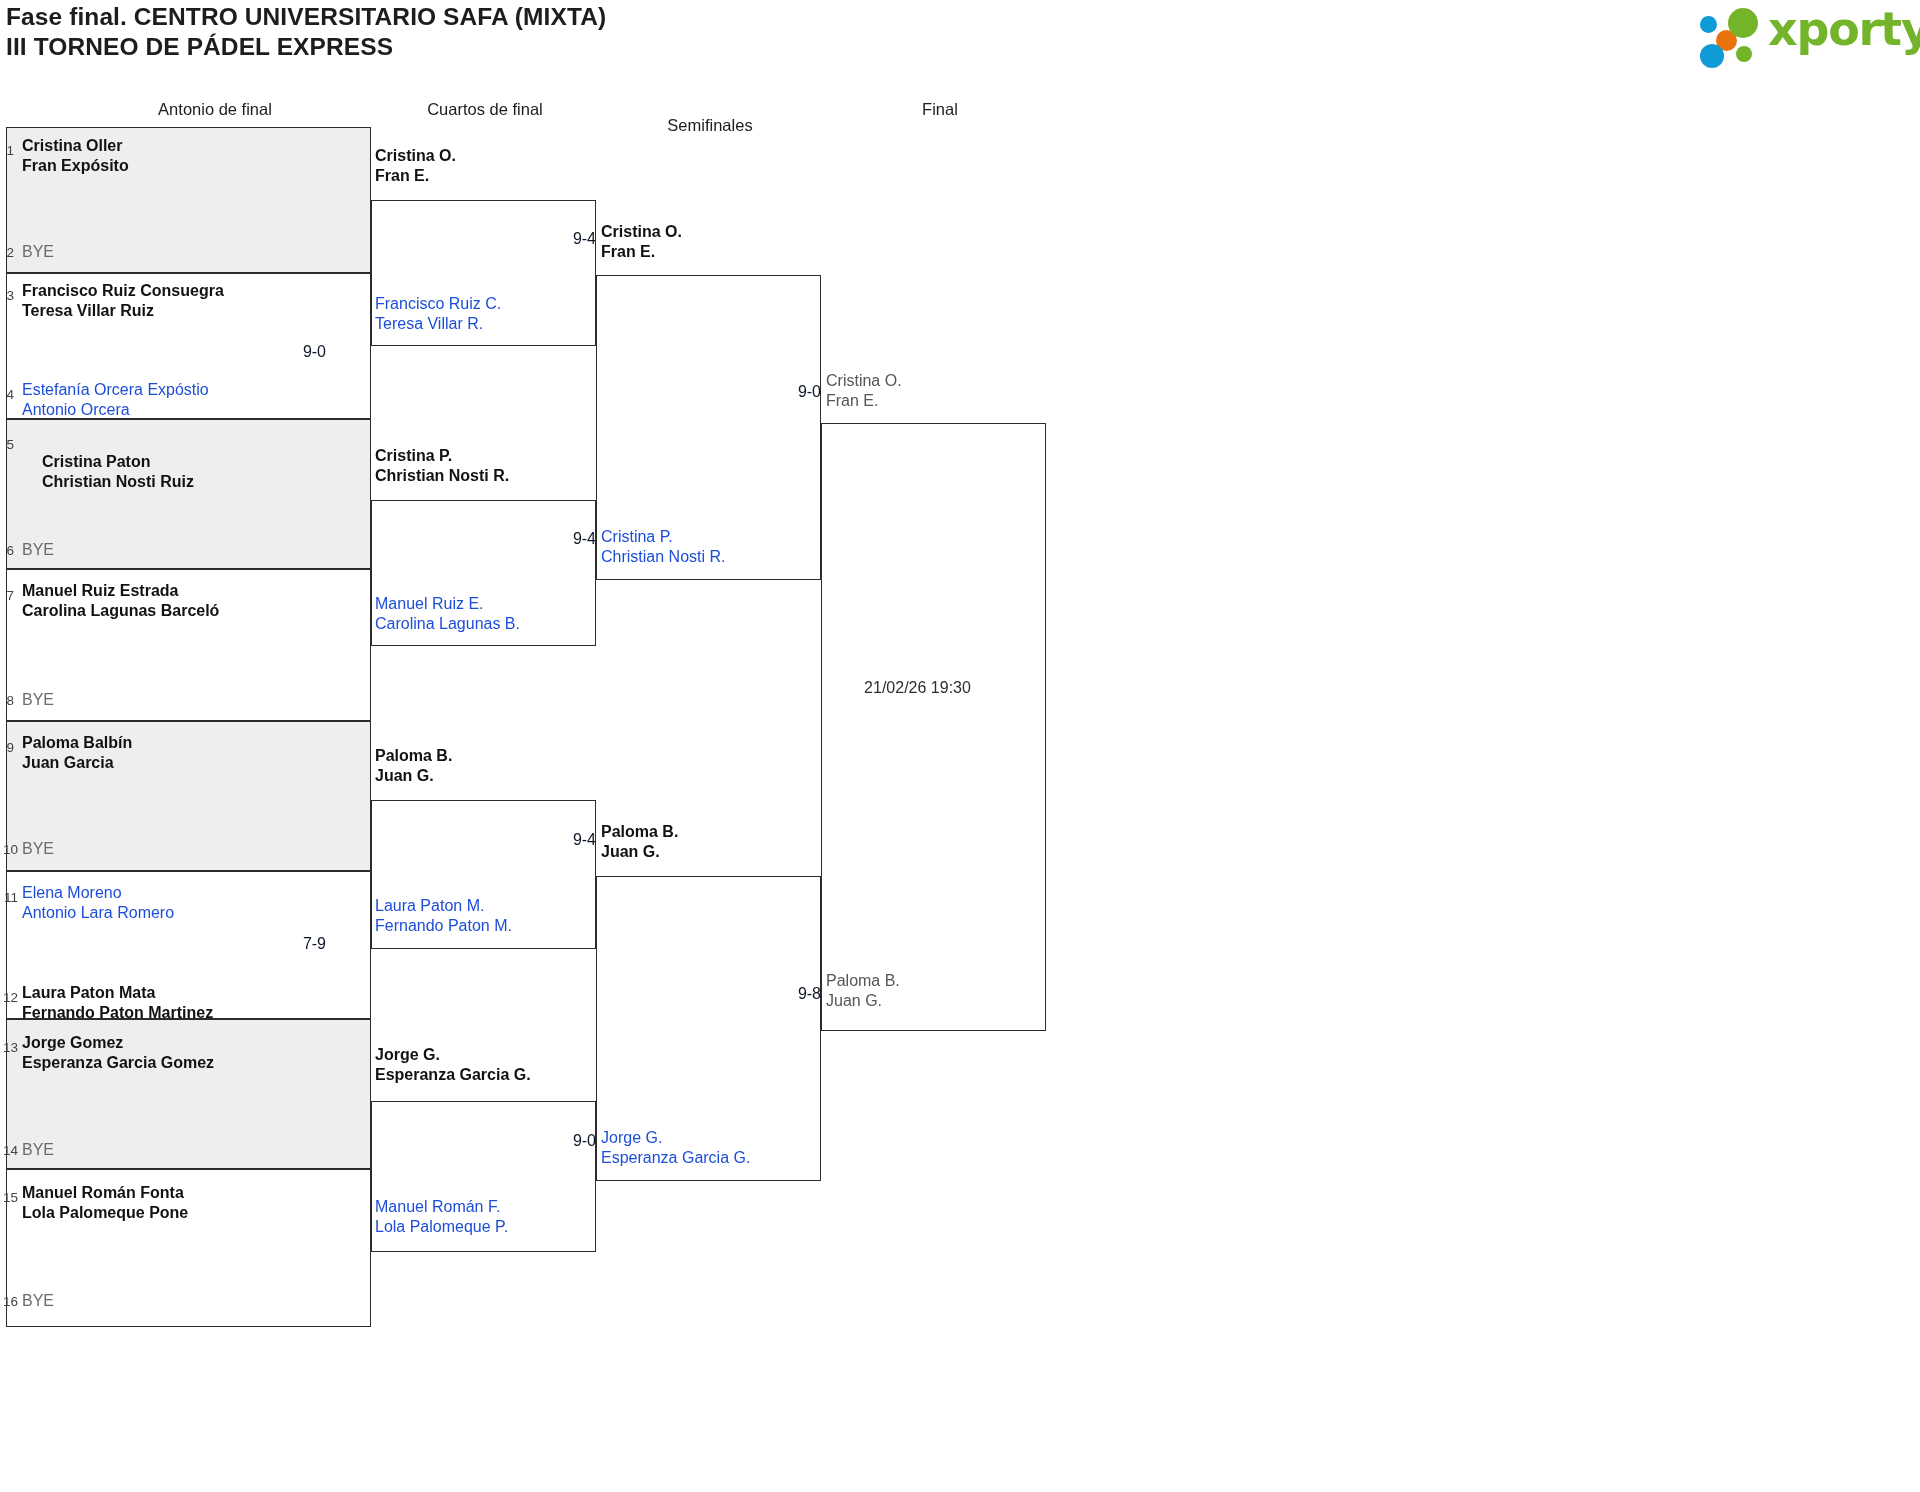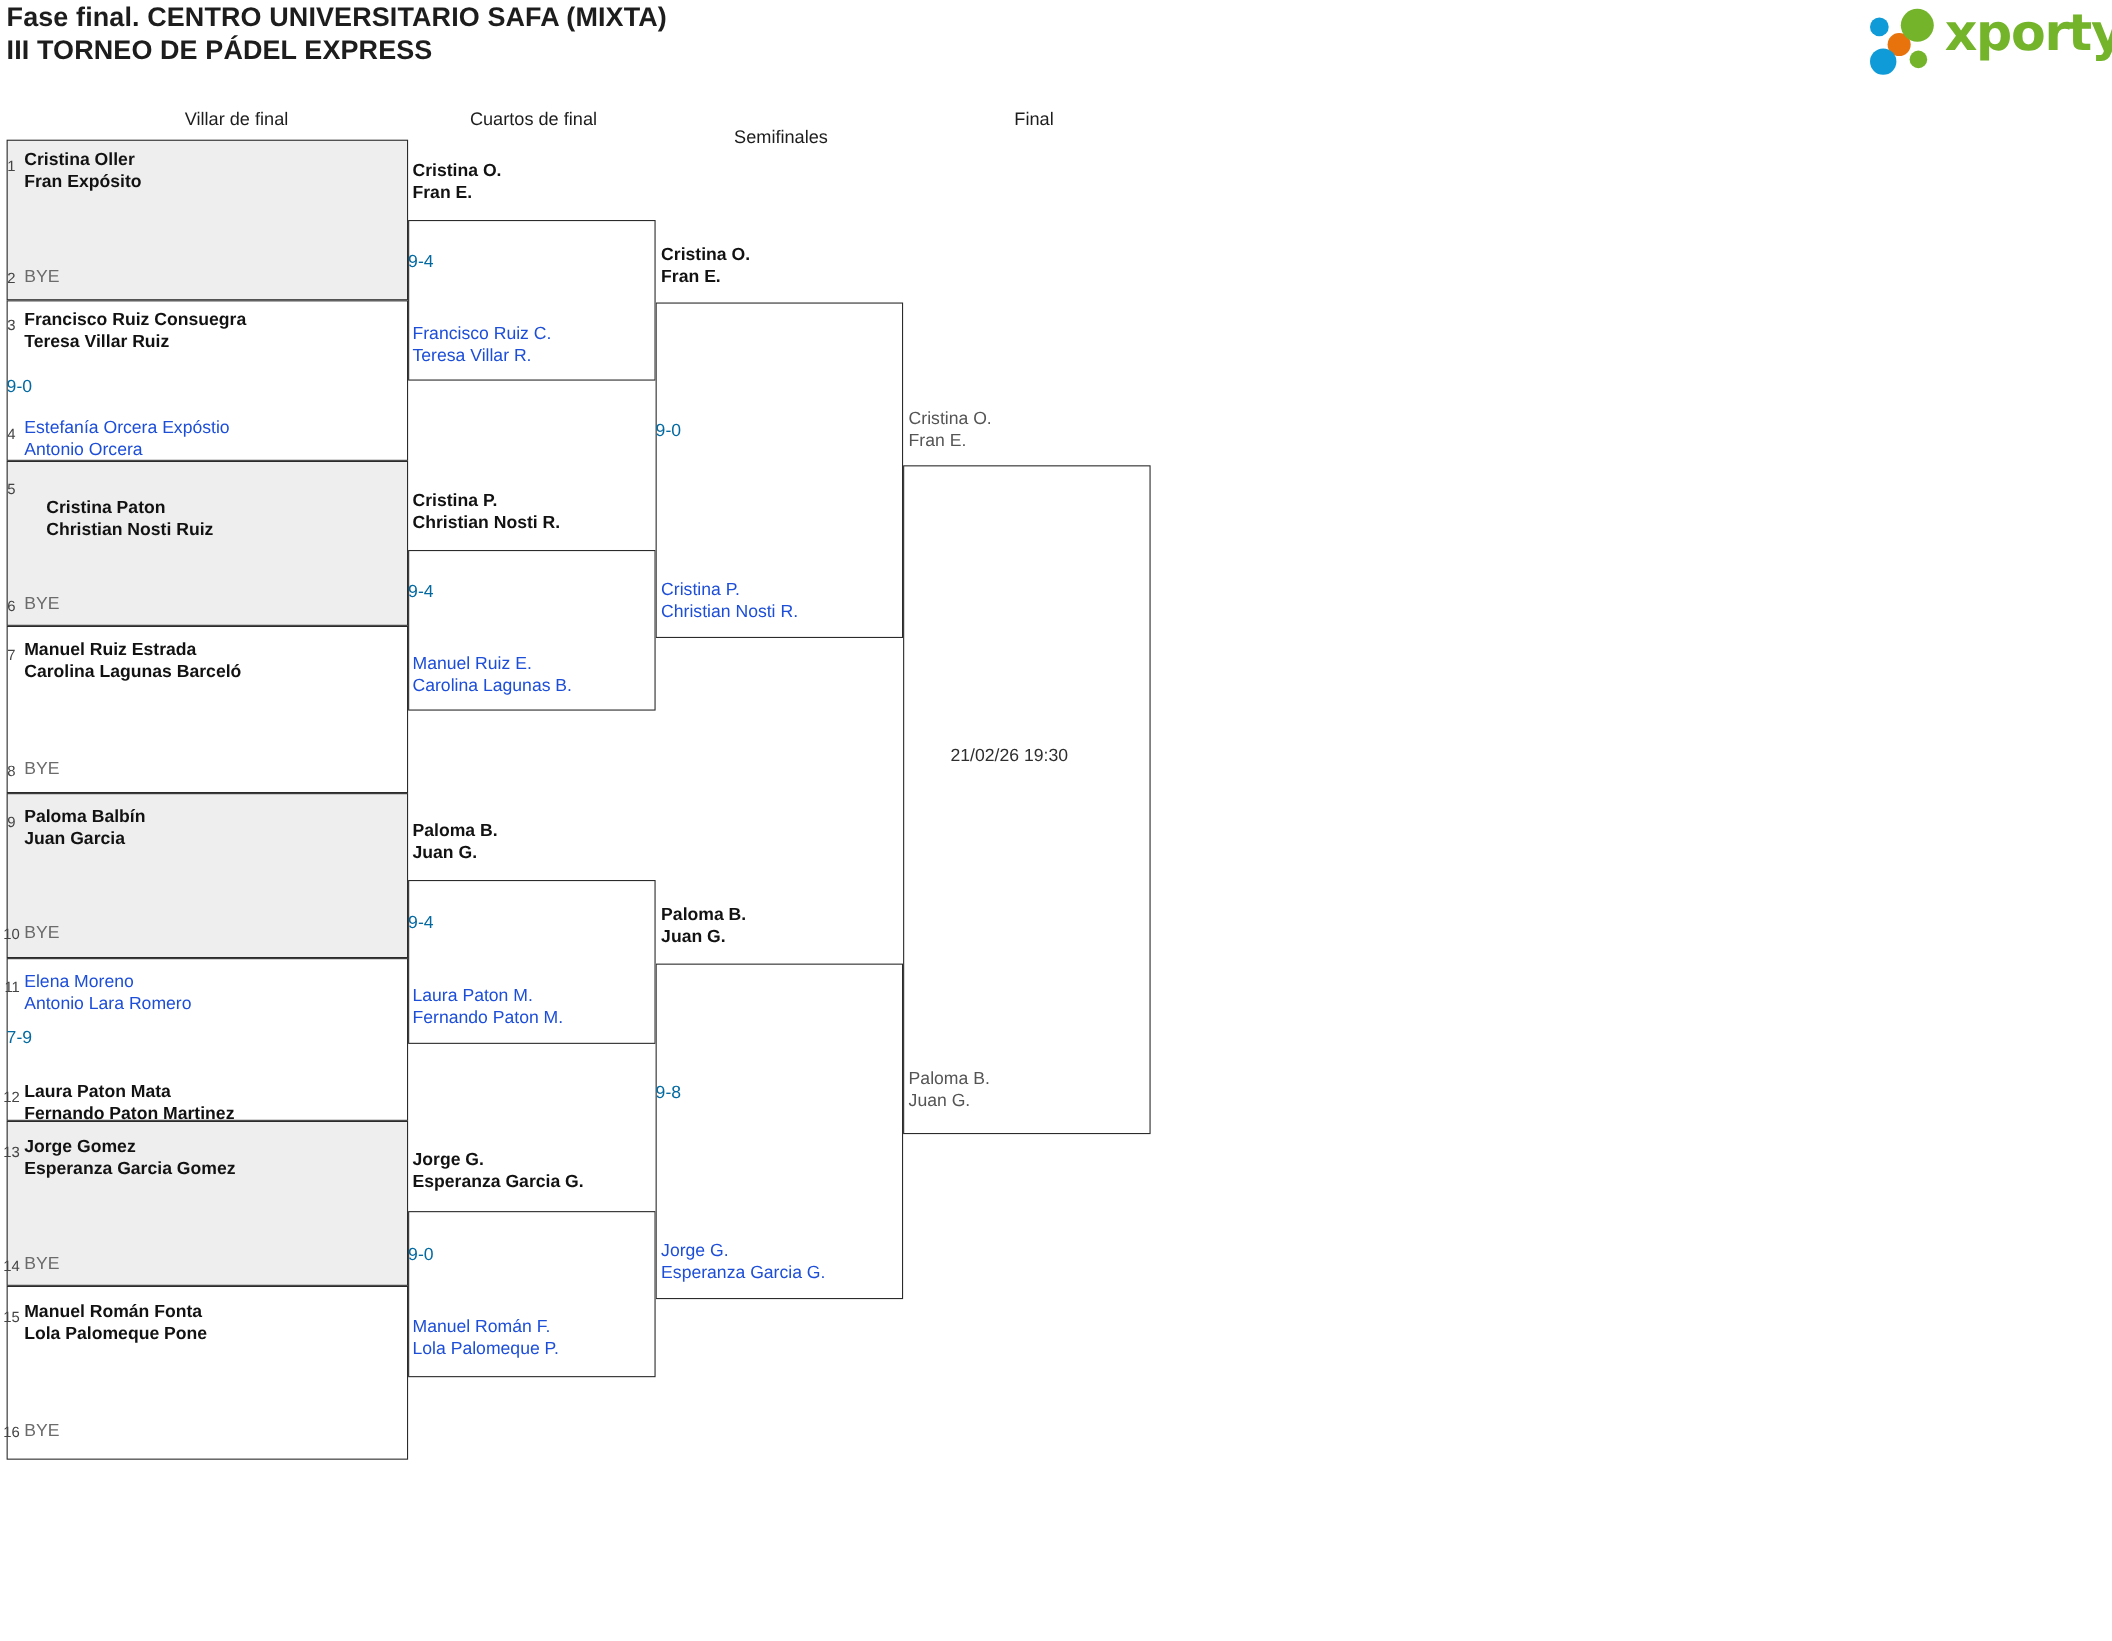--- a/index.html
+++ b/index.html
@@ -46,21 +46,21 @@
   .team{
     position:absolute;font-size:16px;line-height:19.5px;white-space:nowrap;
   }
   .team .ln{display:block;}
   .team.winner{color:#121212;font-weight:bold;}
   .team.loser{color:#1d4ed8;font-weight:normal;}
   .team.pending{color:#555;font-weight:normal;}
   .team.bye{color:#6b6b6b;font-weight:normal;font-size:16px;}
 
   .score{
-    position:absolute;font-size:16px;color:#0369a1;text-align:left;
+    position:absolute;font-size:16px;color:#0f172a;text-align:right;
     white-space:nowrap;line-height:19px;
   }
   .matchdate{
     position:absolute;font-size:16px;color:#2e2e2e;text-align:center;
     white-space:nowrap;line-height:19px;
   }
 </style>
 </head>
 <body>
 
@@ -71,21 +71,21 @@
 
 <div class="abs" id="brand-logo">
   <span class="dot" style="left:0px;top:10px;width:17px;height:17px;background:#0e9bd8;"></span>
   <span class="dot" style="left:16px;top:24px;width:21px;height:21px;background:#e8730c;"></span>
   <span class="dot" style="left:0px;top:38px;width:24px;height:24px;background:#0e9bd8;"></span>
   <span class="dot" style="left:28px;top:2px;width:30px;height:30px;background:#74b42b;"></span>
   <span class="dot" style="left:36px;top:40px;width:16px;height:16px;background:#74b42b;"></span>
   <span id="logo-wordmark">xporty</span>
 </div>
 
-<div class="abs round-header" style="left:60px;width:310px;">Villar de final</div>
+<div class="abs round-header" style="left:60px;width:310px;">Antonio de final</div>
 <div class="abs round-header" style="left:370px;width:230px;text-align:center;">Cuartos de final</div>
 <div class="abs round-header" style="left:600px;width:220px;margin-top:16px;">Semifinales</div>
 <div class="abs round-header" style="left:830px;width:220px;">Final</div>
 
 <div class="box shaded" style="left:6px;top:127px;width:365px;height:146px;"></div>
 <div class="seed" style="left:0px;top:143px;width:14px;">1</div>
 <div class="team winner" style="left:22px;top:136px;">
   <span class="ln">Cristina Oller</span>
     <span class="ln">Fran Expósito</span>
 </div>

